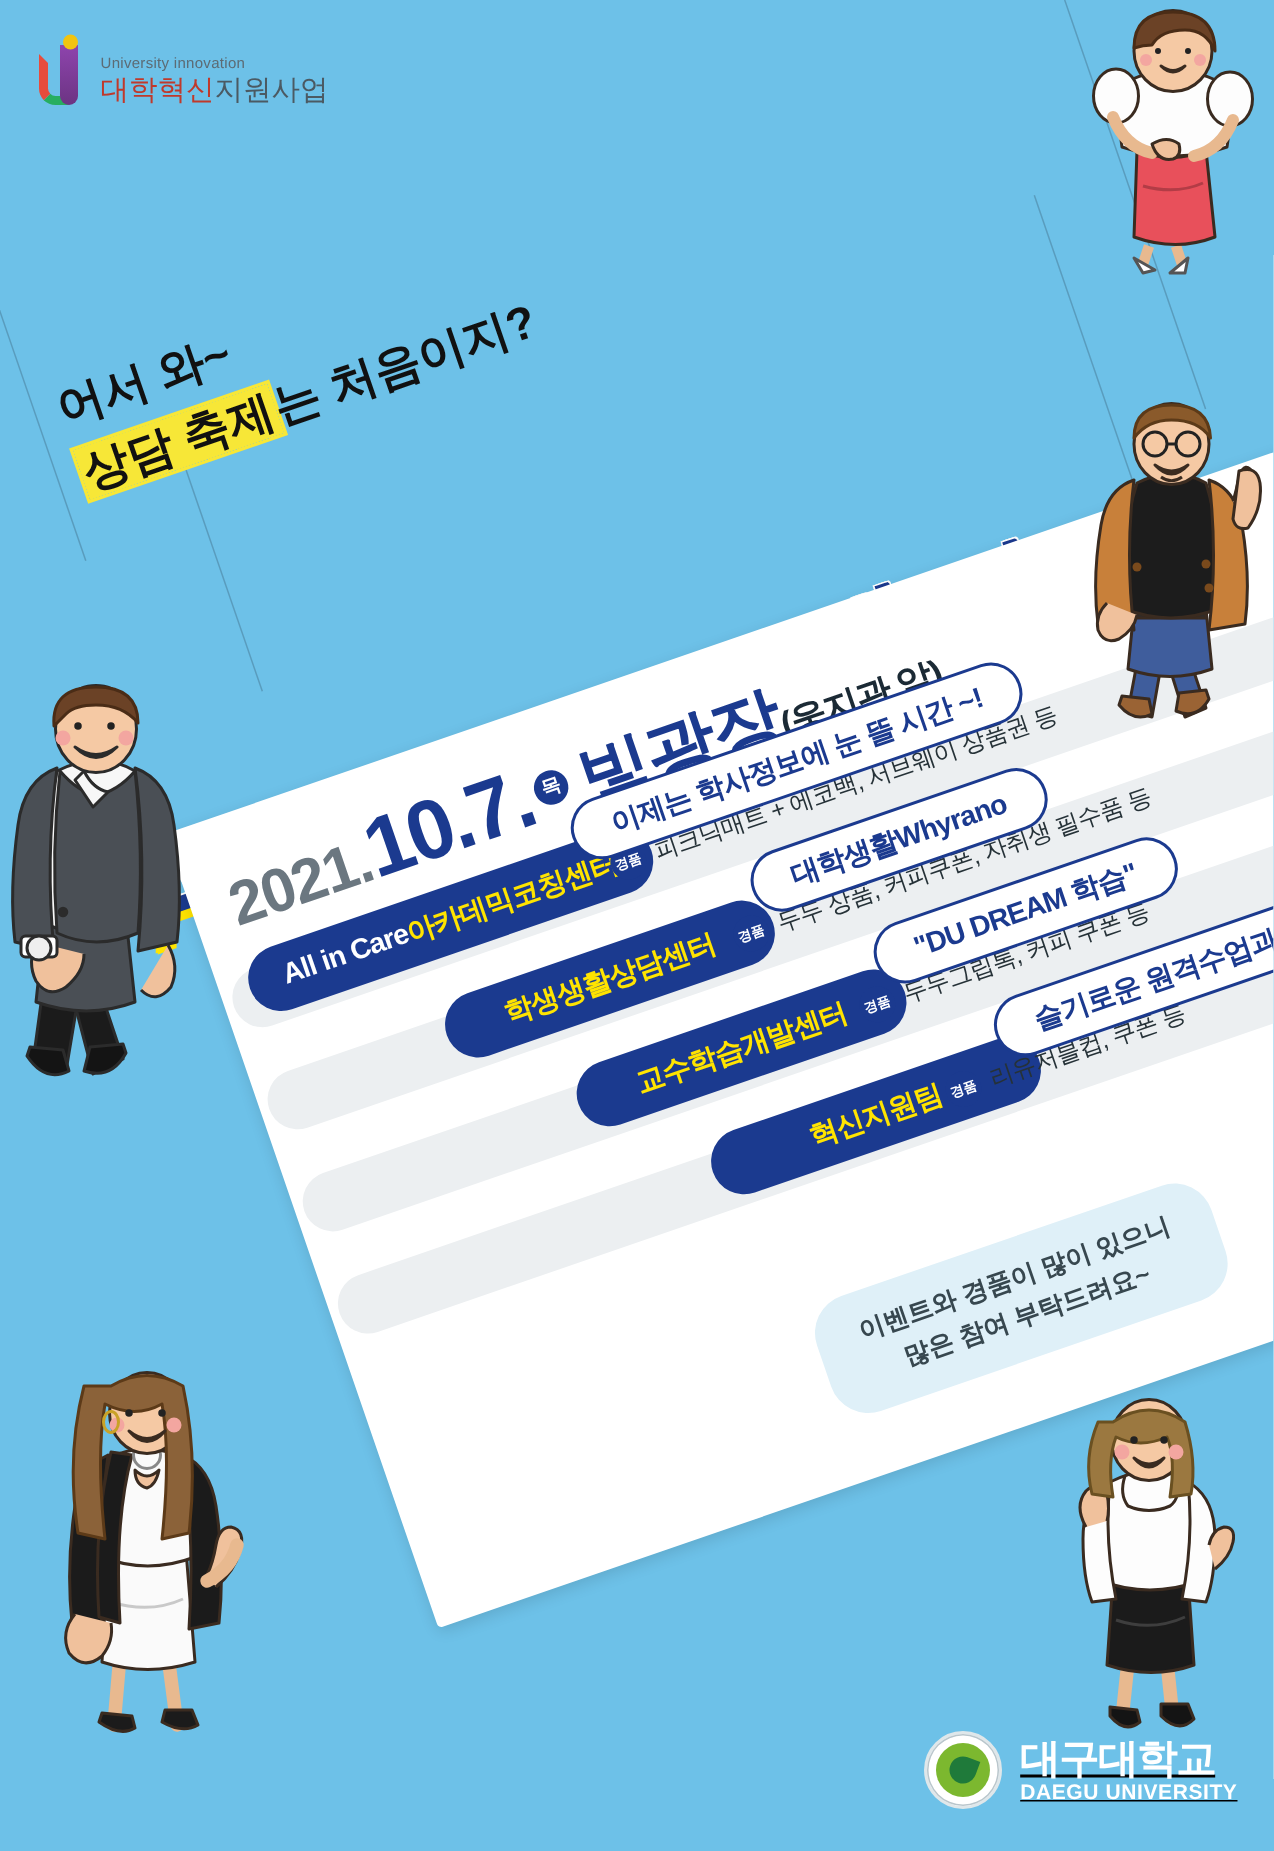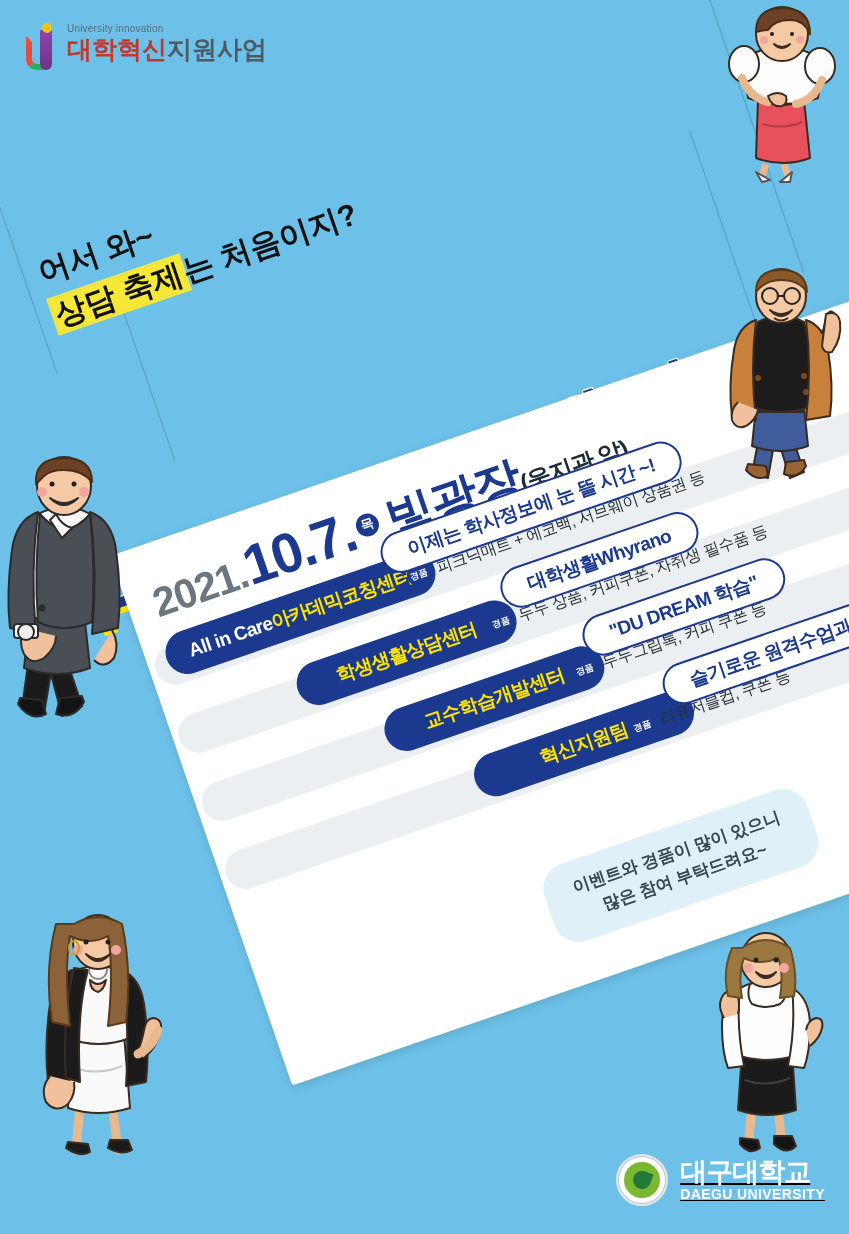--- a/index.html
+++ b/index.html
@@ -27,20 +27,21 @@
     height: 1px;
     transform-origin: 0 0;
     pointer-events: none;
   }
 
   
   #uni-logo {
     position: absolute;
     left: 26px; top: 24px;
     display: flex;
+    align-items: flex-end;
     gap: 7px;
   }
   #uni-logo .mark { position: relative; width: 34px; height: 46px; }
   #uni-logo .mark .u-left,
   #uni-logo .mark .u-right { position: absolute; bottom: 0; }
   #uni-logo .mark .u-left {
     left: 0; width: 20px; height: 34px;
     border: 6px solid transparent;
     border-left: 6px solid #e74c3c;
     border-bottom: 6px solid #27ae60;
@@ -54,21 +55,21 @@
   #uni-logo .mark .dot {
     position: absolute; left: 16px; top: -1px;
     width: 10px; height: 10px; border-radius: 50%;
     background: #f1c40f;
   }
   #uni-logo .words { line-height: 1; }
   #uni-logo .eng {
     font-size: 10px; color: #5c6b74; letter-spacing: .2px;
     margin-bottom: 3px; white-space: nowrap;
   }
-  #uni-logo .kor { font-size: 25px; font-weight: 700; white-space: nowrap; }
+  #uni-logo .kor { font-size: 19px; font-weight: 400; white-space: nowrap; }
   #uni-logo .kor .red  { color: #c0392b; }
   #uni-logo .kor .gray { color: #4b5a63; }
 
   
   #tagline {
     position: absolute;
     left: 32px; top: 252px;
     transform: rotate(-19deg);
     transform-origin: 0 0;
     color: #111;

